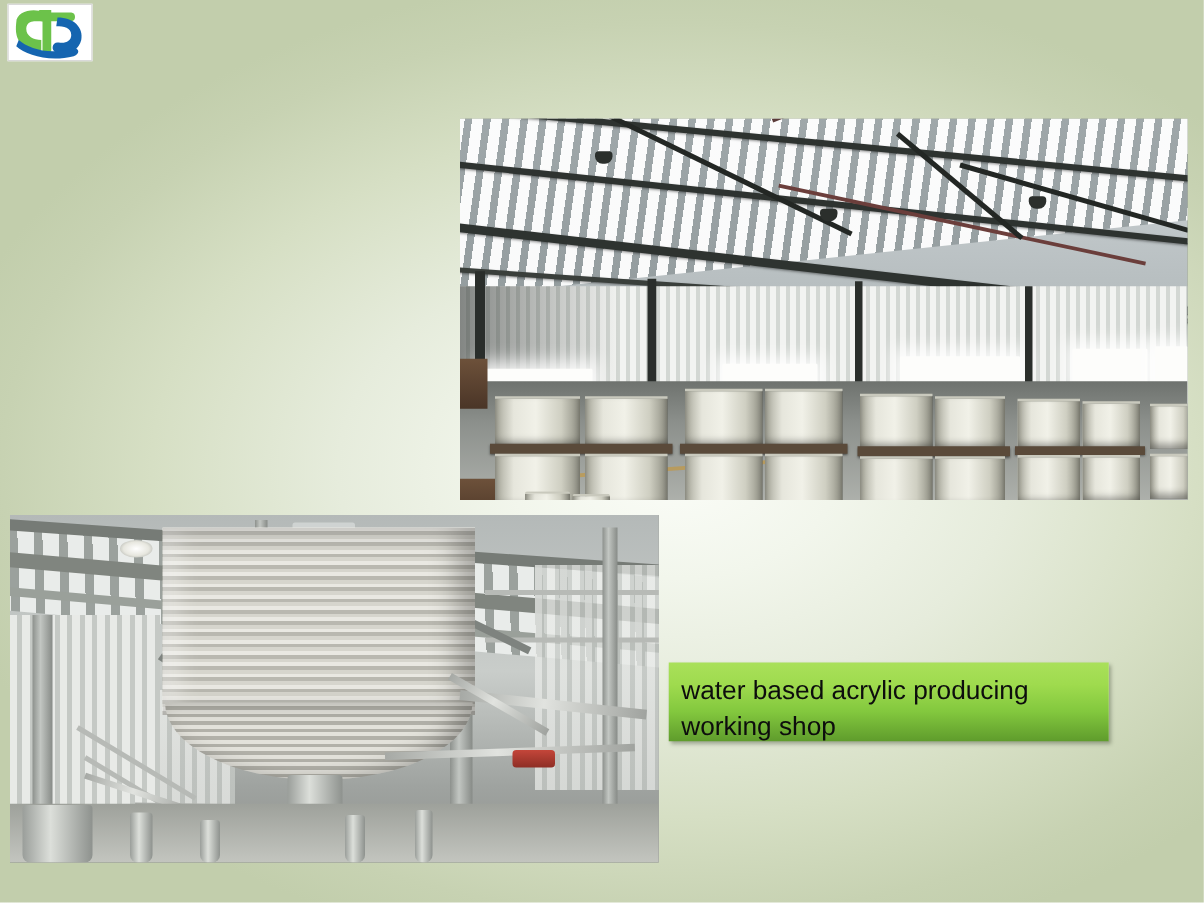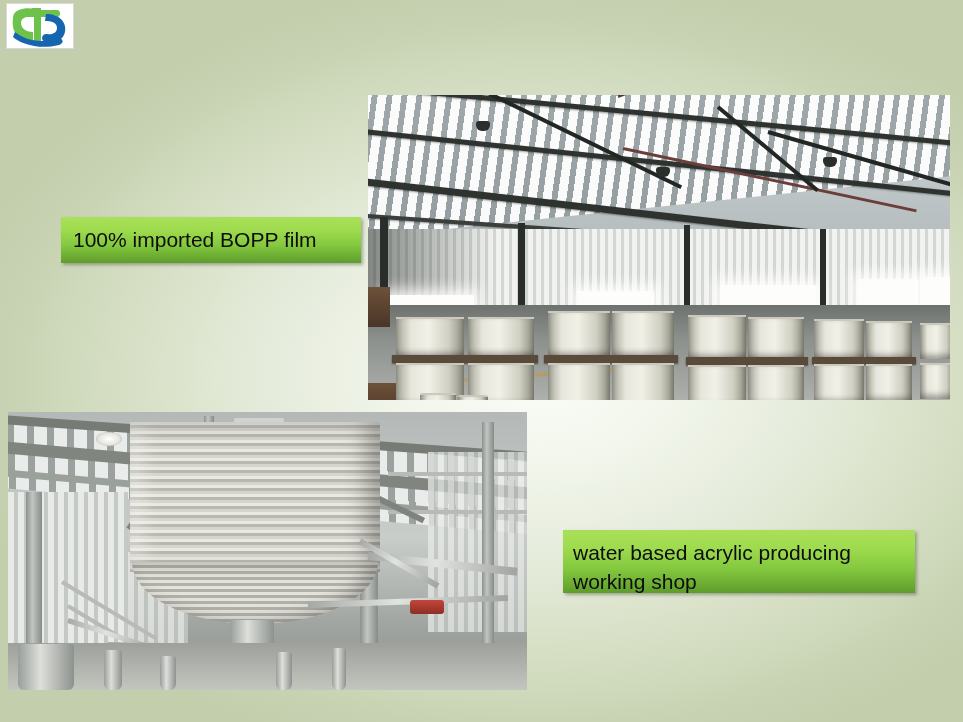--- a/index.html
+++ b/index.html
@@ -97,21 +97,20 @@
   }
   .callout-acrylic {
     left: 535px;
     top: 530px;
     width: 352px;
     height: 63px;
     padding: 8px 0 0 10px;
     font-size: 21px;
     line-height: 29px;
     white-space: pre-line;
-    margin-left: 28px;
   }
 
   
   .wh-sky {
     position: absolute;
     inset: 0;
     background: linear-gradient(to bottom, #cfd5d8 0%, #b9c0c2 40%, #9fa6a6 100%);
   }
   .wh-roof {
     position: absolute;
@@ -448,18 +447,17 @@
     <div class="fc-floor"></div>
 
     <div class="fc-drum" style="left:10px; top:232px; width:56px; height:46px;"></div>
     <div class="fc-drum" style="left:96px; top:238px; width:18px; height:40px;"></div>
     <div class="fc-drum" style="left:152px; top:244px; width:16px; height:34px;"></div>
     <div class="fc-drum" style="left:268px; top:240px; width:16px; height:38px;"></div>
     <div class="fc-drum" style="left:324px; top:236px; width:14px; height:42px;"></div>
     <div class="fc-gearbox-orange" style="left:402px; top:188px; width:34px; height:14px; background:linear-gradient(to bottom,#c4463a,#8e2e25);"></div>
   </div>
 
-  <div class="callout callout-bopp">100% imported BOPP film</div>
 
   <div class="callout callout-acrylic">water based acrylic producing
 working shop</div>
 
 </div>
 
 </body></html>

